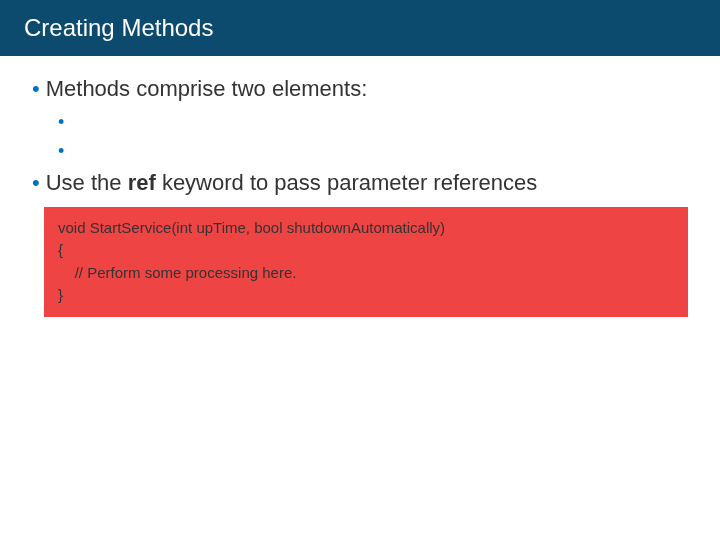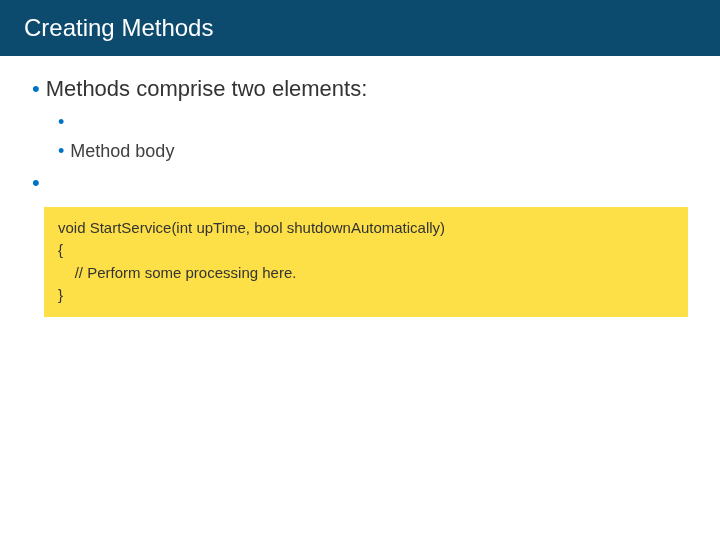--- a/index.html
+++ b/index.html
@@ -40,21 +40,21 @@
     color: #404040;
     margin-left: 26px;
     margin-bottom: 8px;
   }
   .bullet-l2 .dot {
     color: #0072c6;
     margin-right: 6px;
   }
   .bold { font-weight: 700; }
   .codeblock {
-    background: #fde047;
+    background: #ef4444;
     margin: 6px 0 0 12px;
     padding: 10px 14px;
     font-family: "Segoe UI", Arial, sans-serif;
     font-size: 15px;
     color: #333;
     white-space: pre;
     line-height: 1.5;
   }
 </style>
 </head>
@@ -70,25 +70,27 @@
     <span class="dot">•</span>
     <span>Methods comprise two elements:</span>
   </div>
 
   <div class="bullet-l2">
     <span class="dot">•</span>
   </div>
 
   <div class="bullet-l2">
     <span class="dot">•</span>
-    <span>Method body</span>
   </div>
 
   <div class="bullet-l1">
     <span class="dot">•</span>
+    <span>
+      <span>Use the </span><span class="bold">ref</span><span> keyword to pass parameter references</span>
+    </span>
   </div>
 
   <div class="codeblock">void StartService(int upTime, bool shutdownAutomatically)
 {
     // Perform some processing here.
 }</div>
 
 </div>
 
 </body></html>

